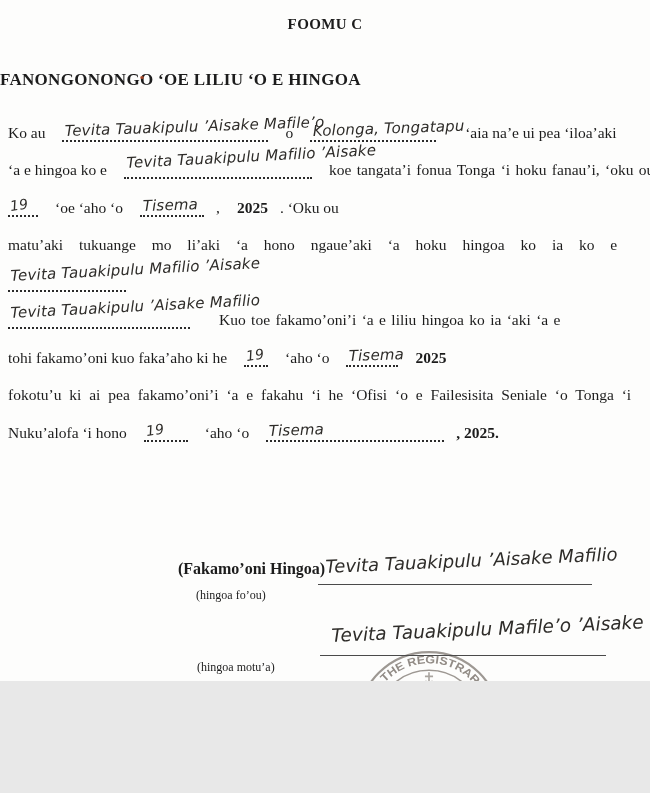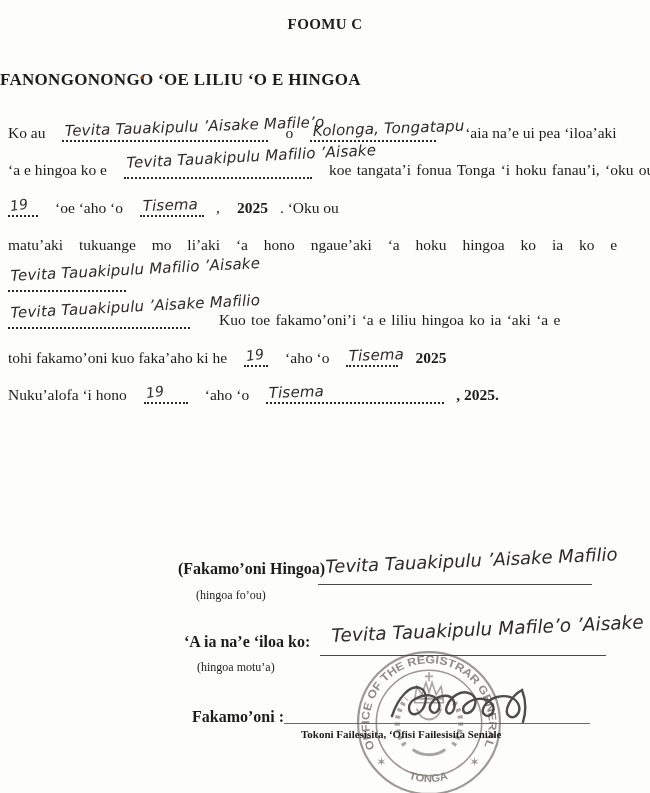--- a/index.html
+++ b/index.html
@@ -1,17 +1,17 @@
 <!DOCTYPE html>
 <html><head>
 <meta charset="utf-8">
 <style>
   html,body{margin:0;padding:0;background:#e8e8e8;}
   .page{
-    position:relative;width:650px;height:793px;margin:0 auto;
+    position:relative;width:650px;height:681px;margin:0 auto;
     background:#fdfdfc;overflow:hidden;
     font-family:"Liberation Serif", serif;color:#1c1c1c;
   }
   .form-code{
     position:absolute;top:16px;left:0;width:100%;text-align:center;
     font-weight:bold;font-size:15px;letter-spacing:.4px;
   }
   .doc-title{
     position:absolute;top:70px;left:0;width:100%;text-align:left;
     font-weight:bold;font-size:17px;letter-spacing:.3px;
@@ -122,41 +122,43 @@
       <span class="blank" style="width:24px">
           <span class="hw day">19</span>
         </span>
       <span>‘aho ‘o</span>
       <span class="blank" style="width:52px">
           <span class="hw">Tisema</span>
         </span>
       <span class="b">2025</span>
     </div>
 
+    <div class="line">
+      <span class="ws-small">fokotu’u ki ai pea fakamo’oni’i ‘a e fakahu ‘i he ‘Ofisi ‘o e Failesisita Seniale ‘o Tonga ‘i</span>
+    </div>
 
     <div class="line">
       <span>Nuku’alofa ‘i hono</span>
       <span class="blank" style="width:44px">
           <span class="hw day">19</span>
         </span>
       <span>‘aho ‘o</span>
       <span class="blank" style="width:178px">
           <span class="hw">Tisema</span>
         </span>
       <span class="b tight">, 2025.</span>
     </div>
 
   </div>
 
   <div class="sig-label" style="left:178px;top:560px">(Fakamo’oni Hingoa)</div>
   <div class="sig-line" style="left:318px;top:566px;width:274px;height:18px"></div>
   <div class="sig-hw" style="left:326px;top:556px">Tevita Tauakipulu ’Aisake Mafilio</div>
   <div class="sig-note" style="left:196px;top:588px">(hingoa fo’ou)</div>
 
-  <div class="sig-label" style="left:184px;top:633px">‘A ia na’e ‘iloa ko:</div>
   <div class="sig-line" style="left:320px;top:637px;width:286px;height:18px"></div>
   <div class="sig-hw" style="left:332px;top:625px;font-size:18.5px">Tevita Tauakipulu Mafile’o ’Aisake</div>
   <div class="sig-note" style="left:197px;top:660px">(hingoa motu’a)</div>
 
   <div class="sig-label" style="left:192px;top:708px">Fakamo’oni :</div>
   <div class="sig-line" style="left:284px;top:705px;width:306px;height:18px;border-bottom-color:#6a6a6a"></div>
   <div class="officer" style="left:301px;top:728px">Tokoni Failesisita, ‘Ofisi Failesisita Seniale</div>
 
   <div class="stamp-wrap">
     <svg width="150" height="150" viewBox="0 0 148 148">

